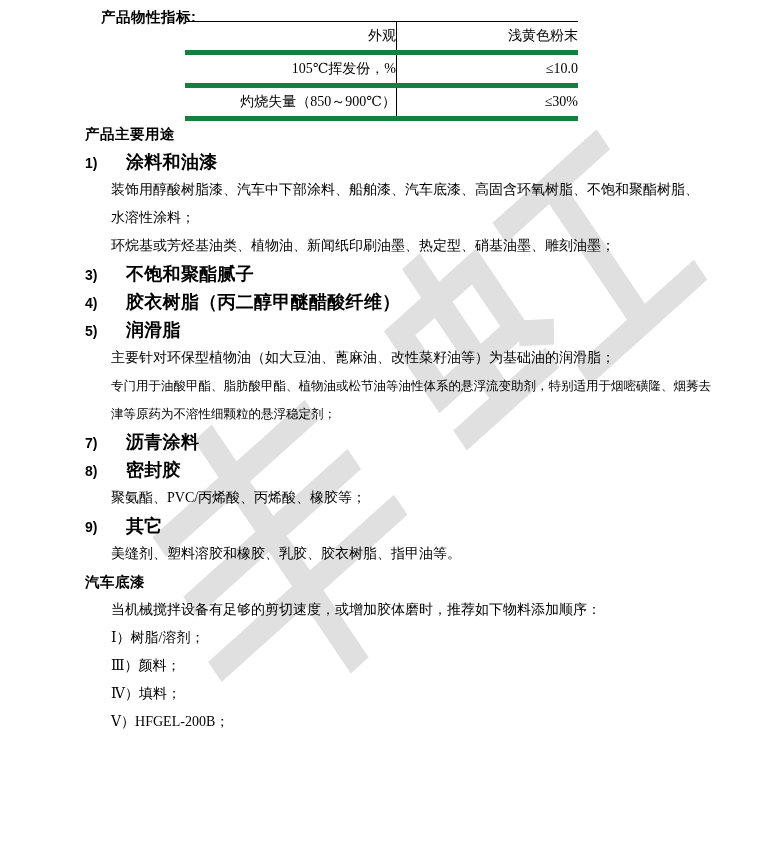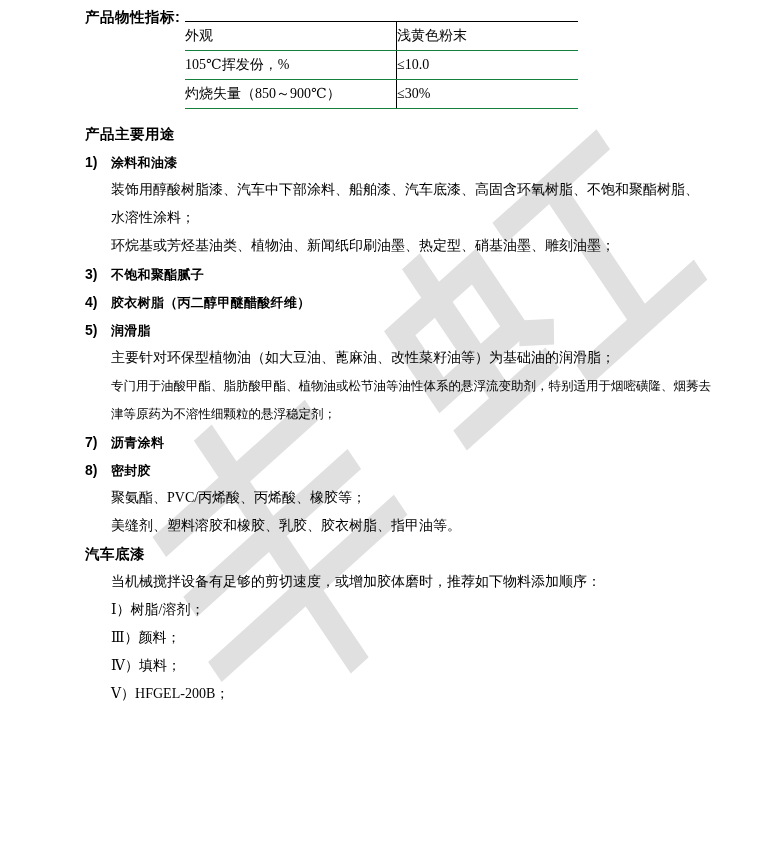--- a/index.html
+++ b/index.html
@@ -30,48 +30,49 @@
   }
   .heading {
     font-family:"Liberation Sans","DejaVu Sans",sans-serif;
     font-weight:bold;
     font-size:14.5px;
     letter-spacing:0.5px;
   }
   .hrow { height:28px; line-height:28px; }
   
   .props { position:relative; height:112px; }
-  .props .heading { position:absolute; left:0; top:0; line-height:18px;text-align:right; }
+  .props .heading { position:absolute; left:16px; top:0; line-height:18px;text-align:right; }
   table.spec {
     position:absolute; left:100px; top:13px;
     border-collapse:collapse; table-layout:fixed;
     width:393px;
     border-top:1px solid #000;
     font-size:14px;
   }
   table.spec td {
-    border-bottom:1px solid #15803d;
+    border-bottom:5px solid #15803d;
     height:28px;
-    text-align:left; vertical-align:middle;
+    text-align:right; vertical-align:middle;
     padding:0;
   }
   table.spec td.name  { width:211px; border-right:1px solid #000; }
   table.spec td.value { width:181px; }
   
   .item { height:28px; line-height:28px; white-space:nowrap; }
   .item .num {
     display:inline-block; width:26px;
     font-family:"Liberation Sans","DejaVu Sans",sans-serif;
     font-weight:bold; font-size:14px;
   }
   .item .num.plainnum { font-family:"Liberation Serif","DejaVu Serif",serif; font-weight:normal; }
   .item .title {
     font-family:"Liberation Sans","DejaVu Sans",sans-serif;
-    font-weight:bold; font-size:13px;
+    font-weight:bold; font-size:18px;
     letter-spacing:0.3px;
+    margin-left:15px;
   }
   .item .title.plain { font-family:"Liberation Serif","DejaVu Serif",serif; font-weight:normal; letter-spacing:0; }
   .body {
     padding-left:26px;
     width:600px;
     line-height:28px;
     font-size:14px;
   }
   .body.small { font-size:12.5px; width:606px; }
   .step { height:28px; line-height:28px; padding-left:26px; font-size:14px; }
@@ -151,20 +152,23 @@
 
     <div class="item">
       <span class="num">7)</span><span class="title">沥青涂料</span>
     </div>
 
     <div class="item">
       <span class="num">8)</span><span class="title">密封胶</span>
     </div>
     <div class="body">聚氨酯、PVC/丙烯酸、丙烯酸、橡胶等；</div>
 
+    <div class="item">
+      <span class="num">9)</span><span class="title">其它</span>
+    </div>
     <div class="body">美缝剂、塑料溶胶和橡胶、乳胶、胶衣树脂、指甲油等。</div>
 
     <div class="heading hrow">汽车底漆</div>
 
     <div class="body">当机械搅拌设备有足够的剪切速度，或增加胶体磨时，推荐如下物料添加顺序：</div>
 
     <div class="step">Ⅰ）树脂/溶剂；</div>
     <div class="step">Ⅲ）颜料；</div>
     <div class="step">Ⅳ）填料；</div>
     <div class="step">Ⅴ）HFGEL-200B；</div>

